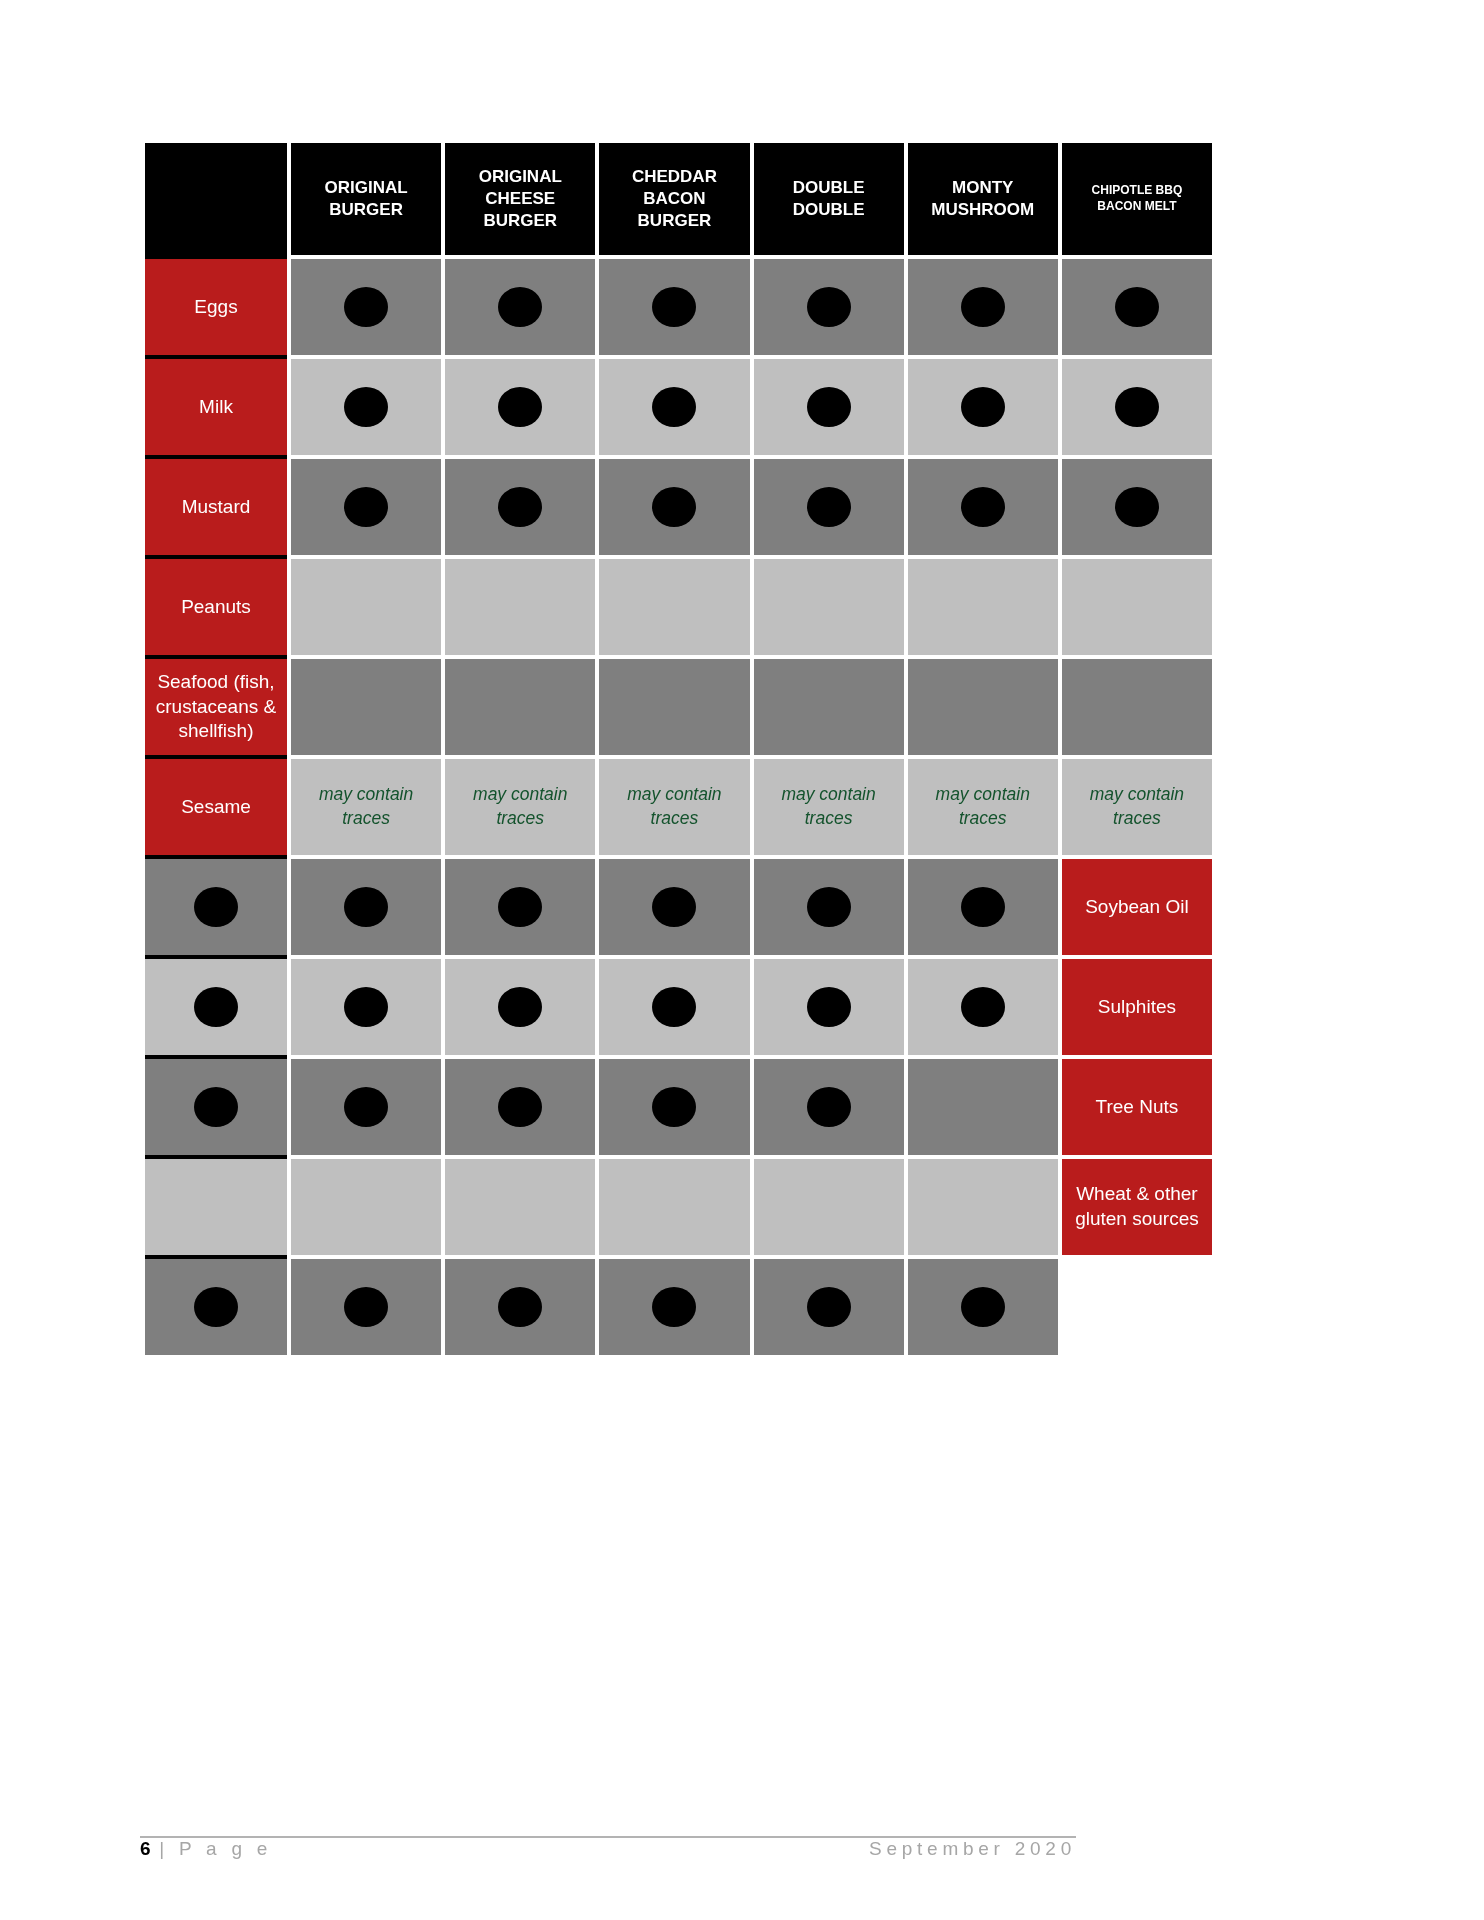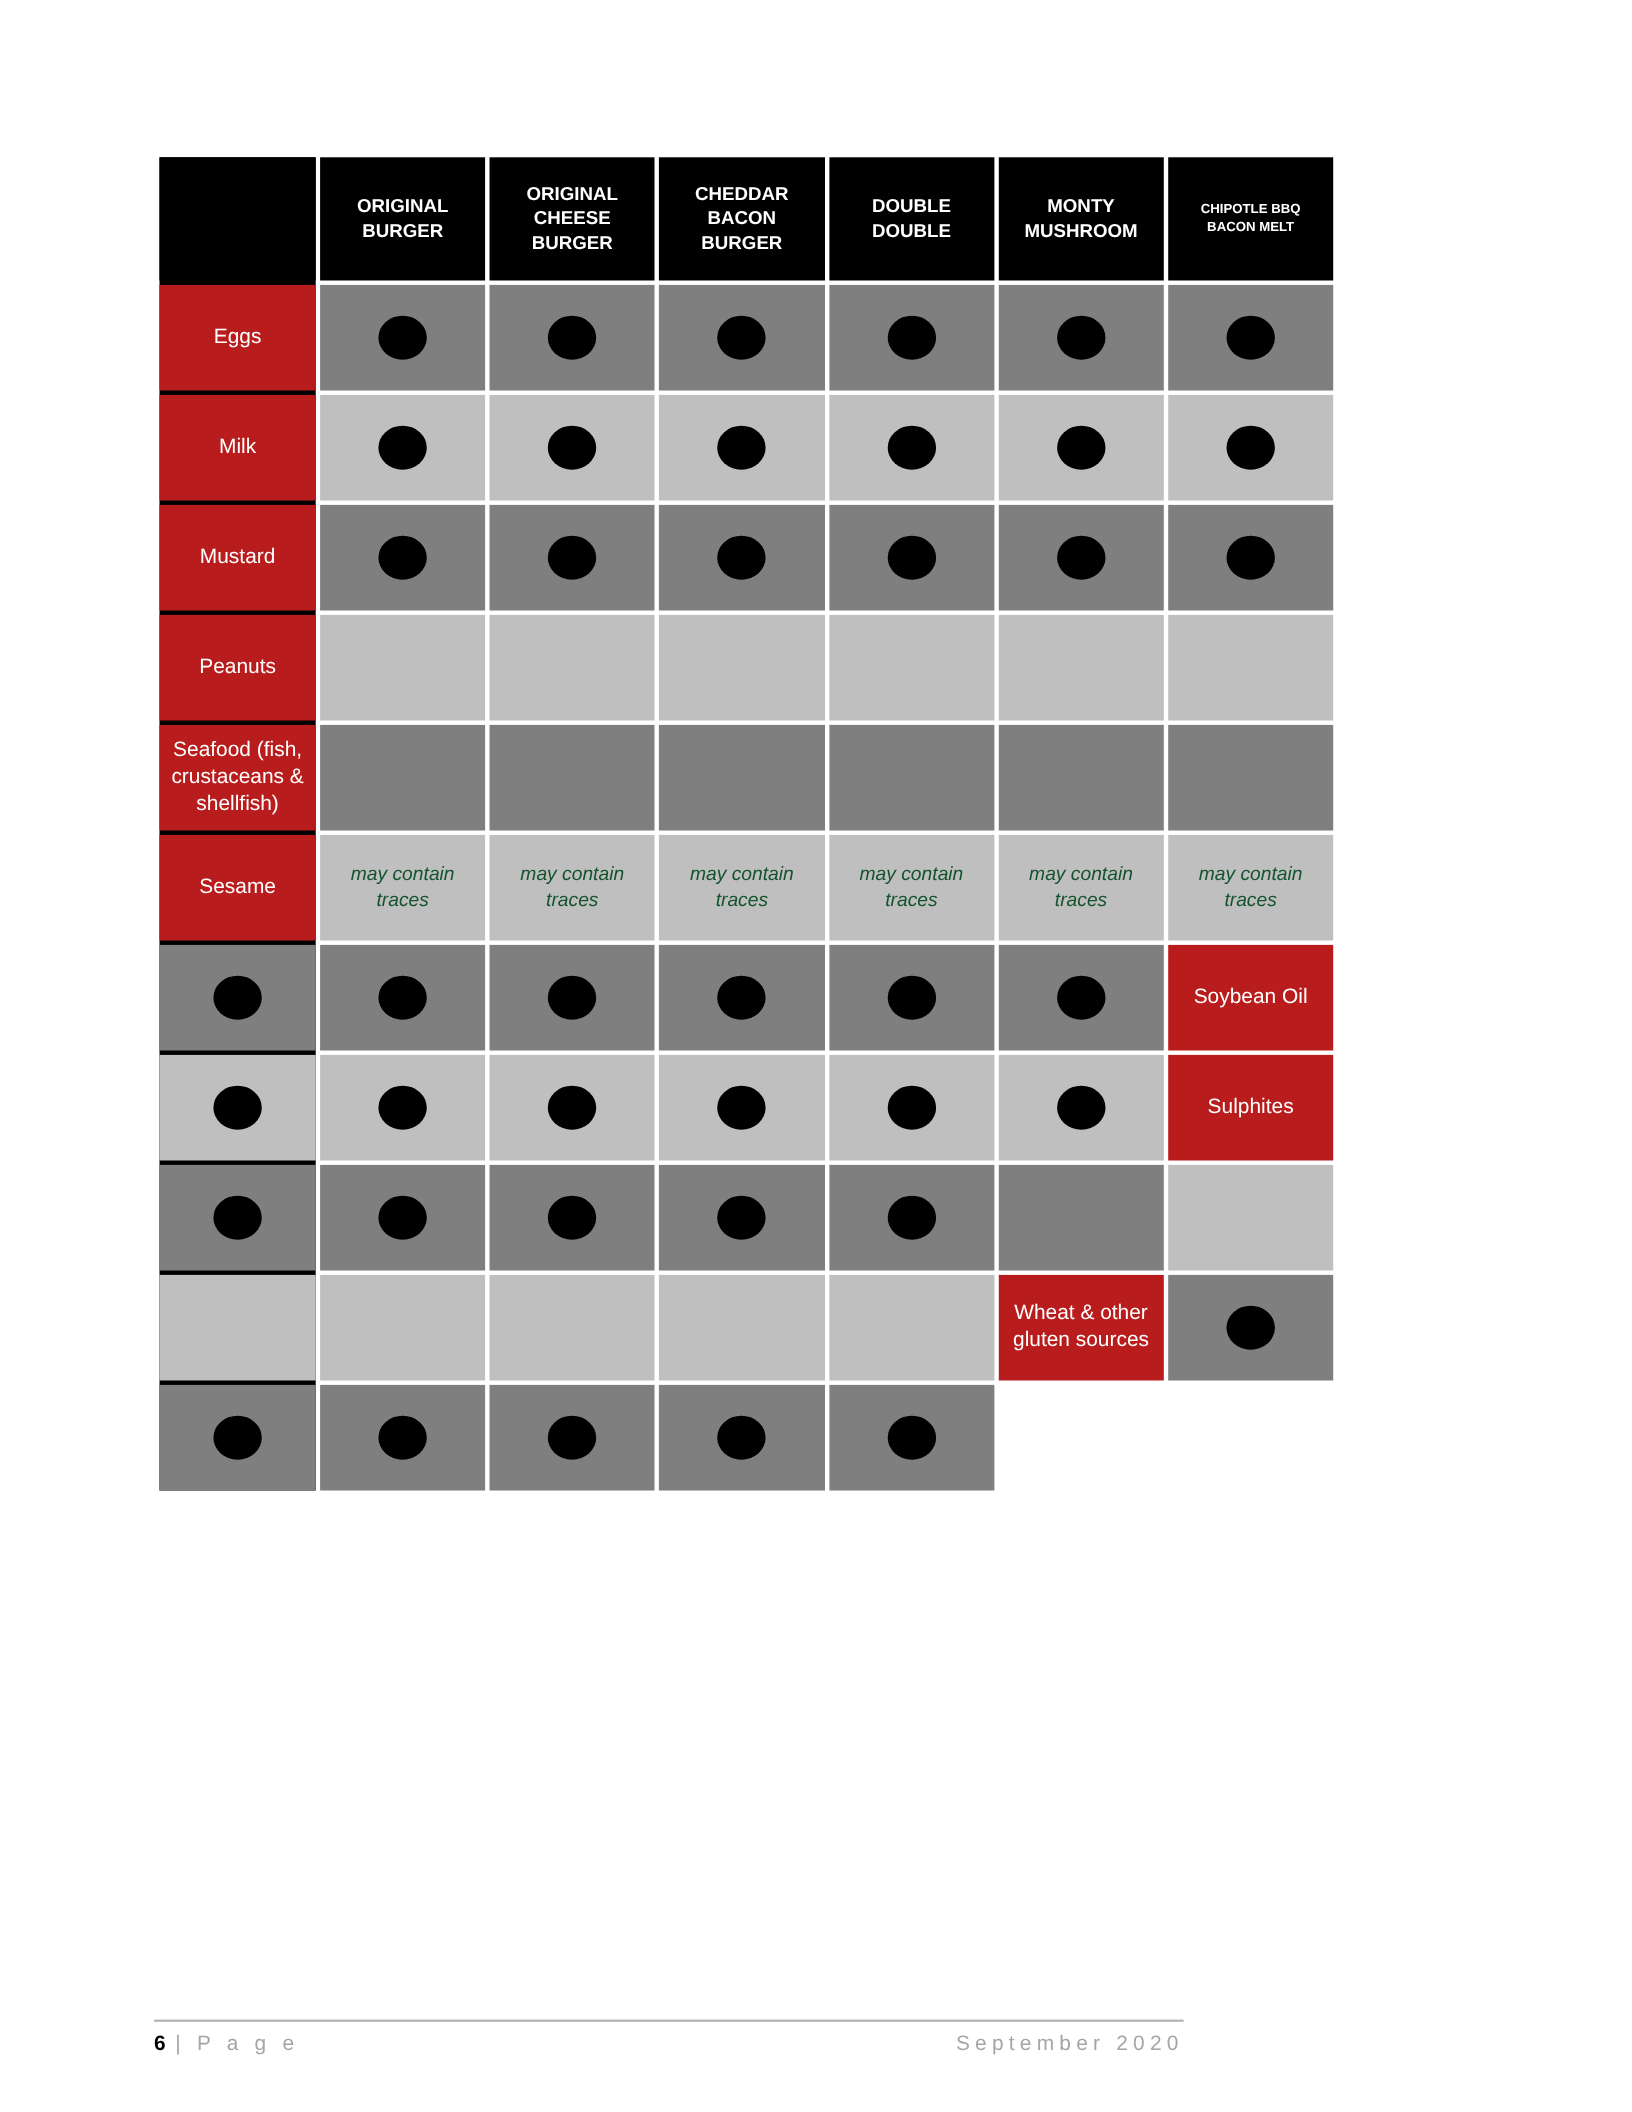--- a/index.html
+++ b/index.html
@@ -76,21 +76,20 @@
   
   .footer {
     position: absolute;
     left: 140px;
     top: 1836px;
     width: 936px;
     border-top: 2px solid #b3b3b3;
     display: flex;
     justify-content: space-between;
     align-items: baseline;
-    padding-top: 10px;
     font-size: 19px;
   }
   .footer .num {
     color: #000;
     font-weight: bold;
     letter-spacing: 0.18em;
   }
   .footer .muted {
     color: #a6a6a6;
     letter-spacing: 0.25em;
@@ -234,20 +233,21 @@
       <div class="cell data dark">
         <div class="dot"></div>
       </div>
       <div class="cell data dark">
         <div class="dot"></div>
       </div>
       <div class="cell data dark">
         <div class="dot"></div>
       </div>
       <div class="cell data dark"></div>
+      <div class="cell rowlabel">Tree Nuts</div>
       <div class="cell data light"></div>
       <div class="cell data light"></div>
       <div class="cell data light"></div>
       <div class="cell data light"></div>
       <div class="cell data light"></div>
       <div class="cell data light"></div>
       <div class="cell rowlabel">Wheat &amp; other gluten sources</div>
       <div class="cell data dark">
         <div class="dot"></div>
       </div>

